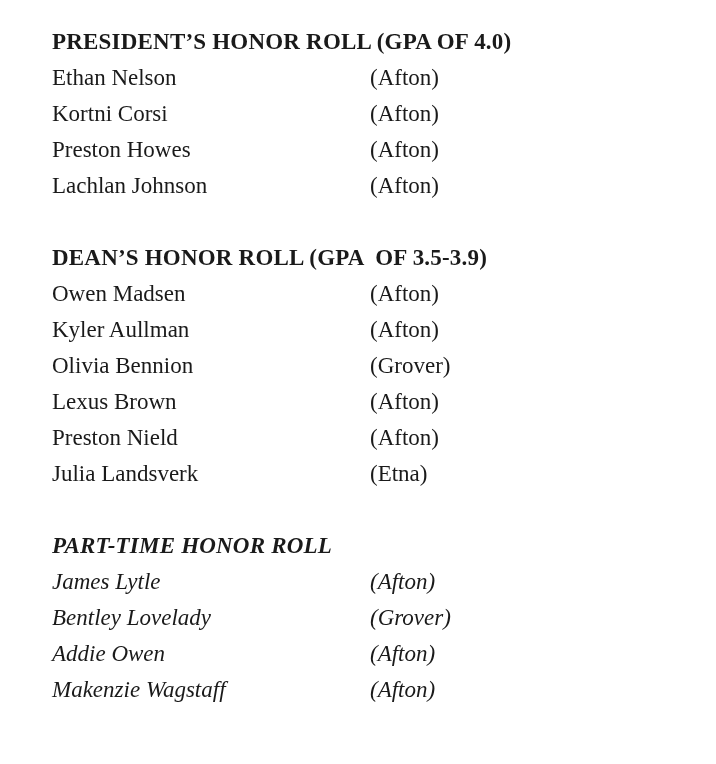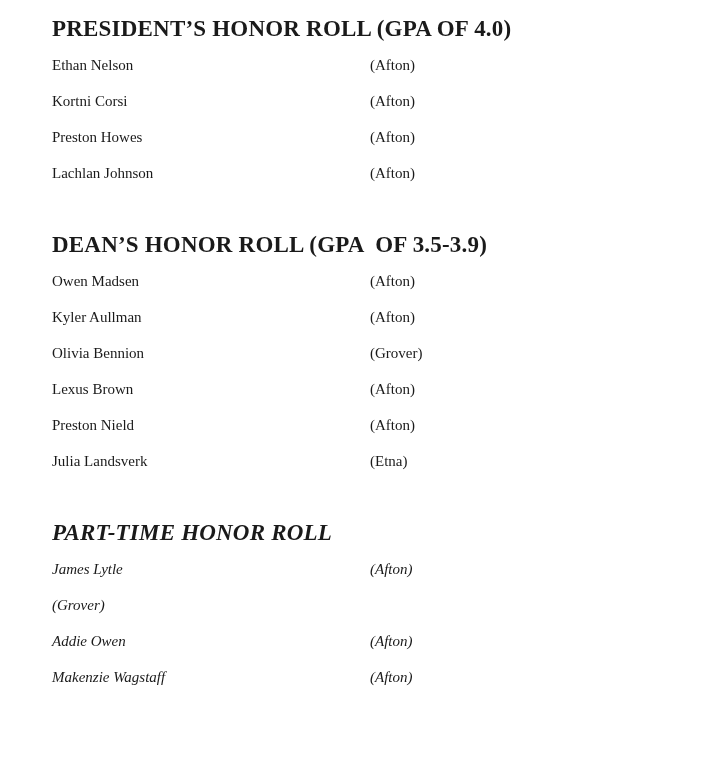--- a/index.html
+++ b/index.html
@@ -9,41 +9,41 @@
   }
   body {
     width: 716px;
     height: 764px;
     overflow: hidden;
     font-family: "Liberation Serif", serif;
     color: #1a1a1a;
     -webkit-font-smoothing: antialiased;
   }
   .doc {
-    padding: 11px 40px 0 52px;
+    padding: 24px 40px 0 52px;
     box-sizing: border-box;
   }
   .section {
     margin: 0 0 36px 0;
   }
   .section:last-child {
     margin-bottom: 0;
     font-style: italic;
   }
   .section-title {
     font-weight: 700;
     font-size: 23px;
     line-height: 36px;
     white-space: pre;
     letter-spacing: 0.2px;
   }
   .row {
     display: flex;
     align-items: baseline;
-    font-size: 15px;
+    font-size: 23px;
     line-height: 36px;
   }
   .name {
     width: 318px;
     flex: 0 0 318px;
   }
   .town {
     flex: 1 1 auto;
   }
 </style>
@@ -100,20 +100,21 @@
     </div>
   </div>
 
   <div class="section">
     <div class="section-title">PART-TIME HONOR ROLL</div>
     <div class="row">
       <span class="name">James Lytle</span>
       <span class="town">(Afton)</span>
     </div>
     <div class="row">
+      <span class="name">Bentley Lovelady</span>
       <span class="town">(Grover)</span>
     </div>
     <div class="row">
       <span class="name">Addie Owen</span>
       <span class="town">(Afton)</span>
     </div>
     <div class="row">
       <span class="name">Makenzie Wagstaff</span>
       <span class="town">(Afton)</span>
     </div>

